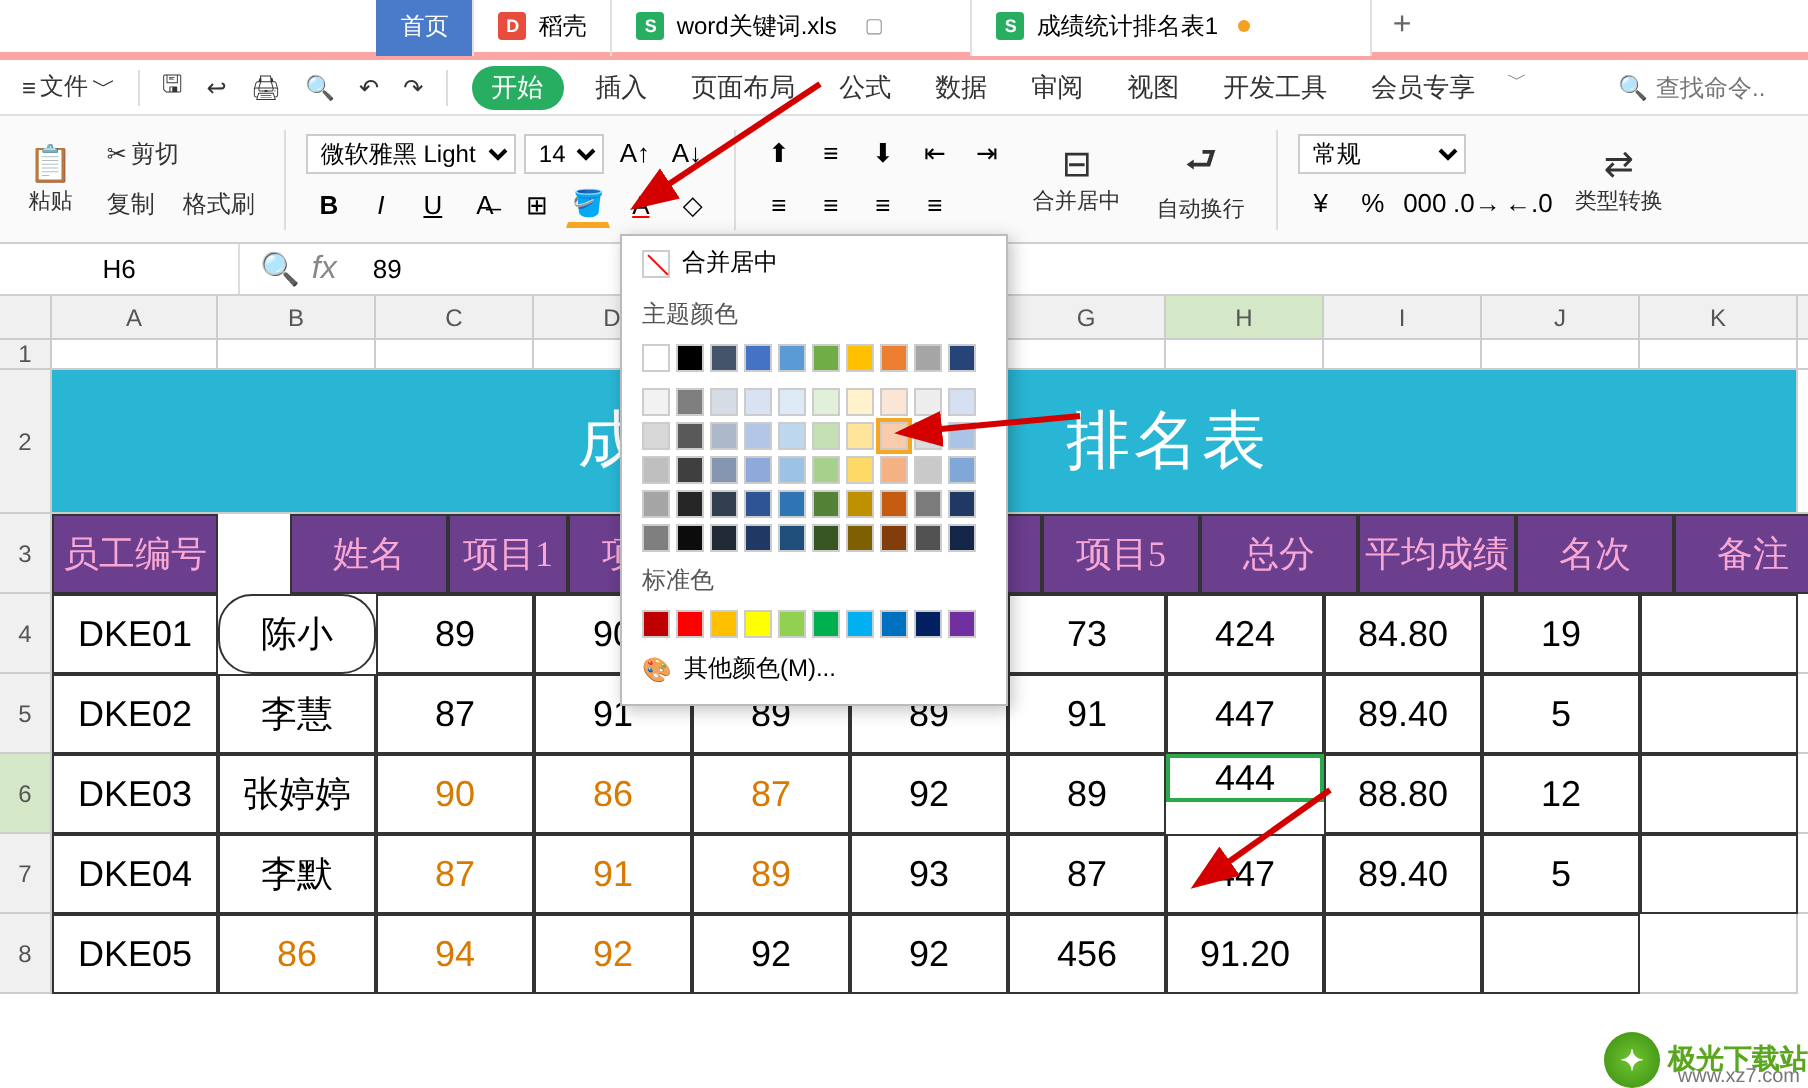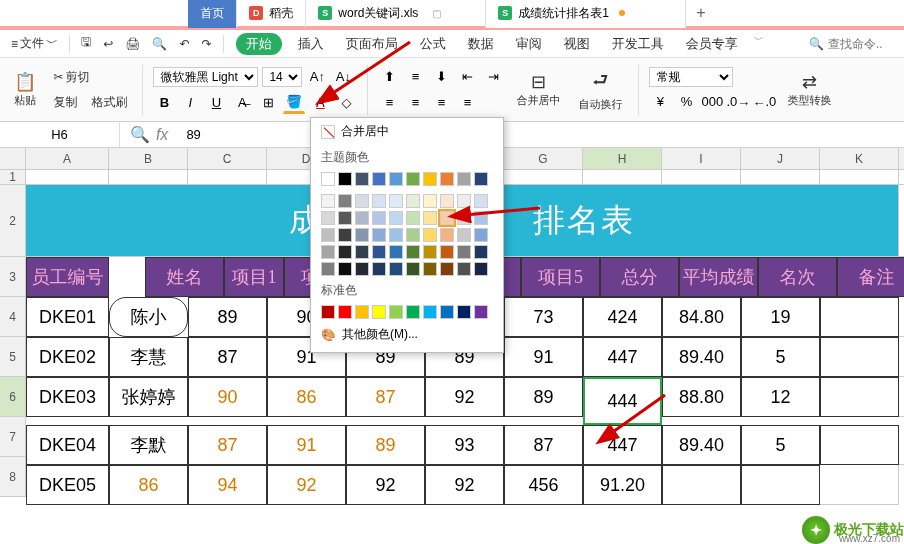--- a/index.html
+++ b/index.html
@@ -318,21 +318,21 @@
           <div class="cell" style="width: 79px; height: 40px;"></div>
         </div>
         <div class="data-row">
           <div class="cell b" style="width: 83px; height: 40px;">DKE03</div>
           <div class="cell b" style="width: 79px; height: 40px;">张婷婷</div>
           <div class="cell b orange" style="width: 79px; height: 40px;">90</div>
           <div class="cell b orange" style="width: 79px; height: 40px;">86</div>
           <div class="cell b orange" style="width: 79px; height: 40px;">87</div>
           <div class="cell b" style="width: 79px; height: 40px;">92</div>
           <div class="cell b" style="width: 79px; height: 40px;">89</div>
-          <div class="cell b active" style="width: 79px; height: 48px;">444</div>
+          <div class="cell b active" style="width: 79px; height: 24px;">444</div>
           <div class="cell b" style="width: 79px; height: 40px;">88.80</div>
           <div class="cell b" style="width: 79px; height: 40px;">12</div>
           <div class="cell b" style="width: 79px; height: 40px;"></div>
           <div class="cell" style="width: 79px; height: 40px;"></div>
         </div>
         <div class="data-row">
           <div class="cell b" style="width: 83px; height: 40px;">DKE04</div>
           <div class="cell b" style="width: 79px; height: 40px;">李默</div>
           <div class="cell b orange" style="width: 79px; height: 40px;">87</div>
           <div class="cell b orange" style="width: 79px; height: 40px;">91</div>

